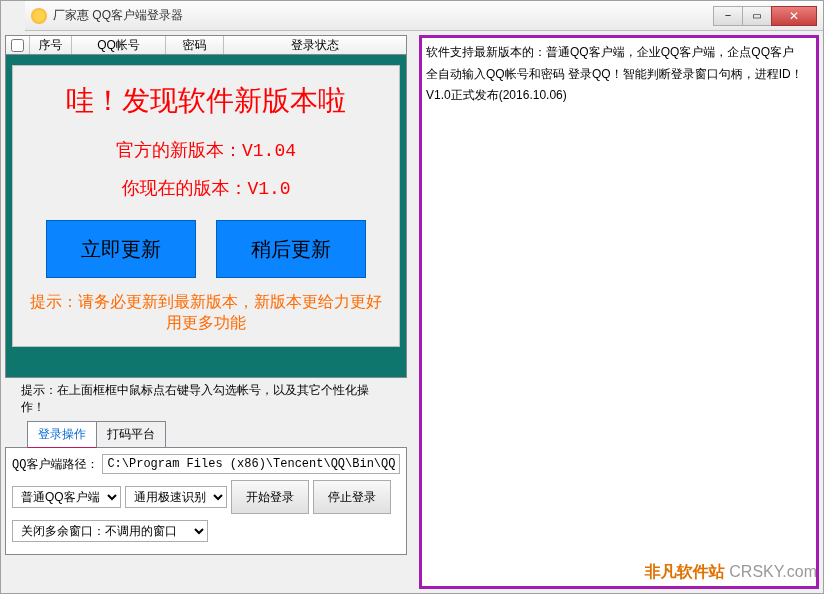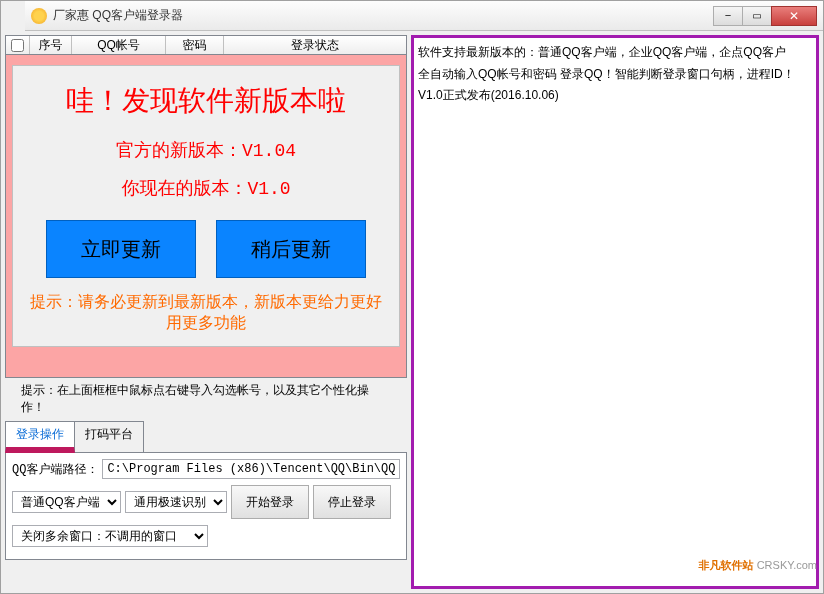--- a/index.html
+++ b/index.html
@@ -5,50 +5,50 @@
 * { box-sizing: border-box; margin: 0; padding: 0; }
 body { font-family: "Microsoft YaHei", SimSun, sans-serif; font-size: 12px; background: #fff; }
 .window { width: 824px; height: 594px; background: #f0f0f0; border: 1px solid #a0a0a0; position: relative; overflow: hidden; }
 .titlebar { height: 30px; background: linear-gradient(#fdfdfd, #eaeaea); border-bottom: 1px solid #c0c0c0; display: flex; align-items: center; padding: 0 6px; margin-left: 24px; }
 .titlebar .icon { width: 16px; height: 16px; background: radial-gradient(circle, #ffd24d 40%, #f0a020 100%); border-radius: 50%; margin-right: 6px; }
 .titlebar .title { flex: 1; font-size: 12px; color: #333; }
 .win-btns { display: flex; }
 .win-btn { width: 30px; height: 20px; border: 1px solid #adadad; background: linear-gradient(#f5f5f5, #dcdcdc); margin-left: -1px; display: flex; align-items: center; justify-content: center; font-size: 12px; cursor: pointer; }
 .win-btn.close { background: linear-gradient(#e97f7c, #c8403d); color: #fff; border-color: #a03330; width: 46px; }
 .win-btn.max { font-size: 10px; }
-.content { display: flex; height: calc(100% - 30px); padding: 4px; gap: 4px; }
+.content { display: flex; height: calc(100% - 30px); padding: 4px; gap: 12px; }
 .left { width: 402px; display: flex; flex-direction: column; }
 .right { flex: 1; border: 3px solid #a21caf; background: #fff; padding: 4px; font-size: 12px; line-height: 1.8; overflow: hidden; }
 .table-head { display: flex; height: 20px; border: 1px solid #828790; background: #fff; }
 .th { border-right: 1px solid #c0c0c0; background: linear-gradient(#fff, #eee); display: flex; align-items: center; justify-content: center; font-size: 12px; }
 .th:first-child { width: 24px; }
 .th:first-child input { margin: 0; }
 .th.col-index { width: 42px; }
 .th.col-account { width: 94px; }
 .th.col-pwd { width: 58px; }
 .th.col-status { flex: 1; border-right: none; }
-.dialog-area { border: 1px solid #828790; border-top: none; background: #fca5a5; height: 323px; position: relative; }
+.dialog-area { border: 1px solid #828790; border-top: none; background: #0f766e; height: 323px; position: relative; }
 .update-dialog { position: absolute; top: 10px; left: 6px; right: 6px; background: #f0f0f0; border: 1px solid #c0c0c0; padding: 16px 10px 12px; }
 .update-dialog h1 { color: #ff0000; font-size: 28px; font-weight: normal; text-align: center; margin-bottom: 18px; font-family: SimSun, serif; }
 .update-dialog .ver { color: #ff0000; font-size: 18px; text-align: center; margin-bottom: 14px; font-family: Liberation Mono, monospace; }
 .update-dialog .btns { display: flex; gap: 20px; justify-content: center; margin: 20px 0 14px; }
 .update-dialog .btns button { width: 150px; height: 58px; background: #0a84ff; border: 1px solid #0060c0; color: #000; font-size: 20px; font-family: SimSun, serif; cursor: pointer; }
 .update-dialog .hint { color: #ff6a00; font-size: 16px; text-align: center; }
 .tip { font-size: 12px; margin: 4px 16px 2px; color: #000000; }
 .tabs { display: flex; margin-top: 2px; }
 .tab { padding: 4px 10px; border: 1px solid #828790; background: #fff; font-size: 12px; position: relative; top: 1px; cursor: pointer; }
-.tab.active { color: #0a6cd6; border-bottom: 6px solid #be185d; z-index: 2; }
+.tab.active { color: #0a6cd6; border-bottom: 1px solid #be185d; z-index: 2; margin-left: 22px; }
 .tab + .tab { margin-left: -1px; background: #f0f0f0; }
 .tab-panel { border: 1px solid #828790; background: #fff; padding: 6px; }
 .row { display: flex; align-items: center; gap: 4px; margin-bottom: 6px; }
 .row label { font-size: 12px; white-space: nowrap; font-family: "Courier New", monospace; }
 .row input[type=text] { flex: 1; height: 20px; border: 1px solid #abadb3; padding: 0 4px; font-family: "Courier New", monospace; font-size: 12px; }
 select { height: 22px; border: 1px solid #abadb3; background: #fff; font-size: 12px; padding: 0 4px; }
 .std-btn { height: 34px; padding: 0 14px; border: 1px solid #acacac; background: linear-gradient(#f8f8f8, #e0e0e0); font-size: 12px; cursor: pointer; }
-.watermark { position: absolute; right: 6px; bottom: 20px; font-size: 11px; color: #999; pointer-events: none; }
+.watermark { position: absolute; right: 6px; bottom: 10px; font-size: 16px; color: #999; pointer-events: none; }
 .watermark .logo { color: #e07000; font-weight: bold; }
 </style>
 </head>
 <body>
 
 <div class="window">
   <div class="titlebar">
     <div class="icon"></div>
     <div class="title">厂家惠  QQ客户端登录器</div>
     <div class="win-btns">

